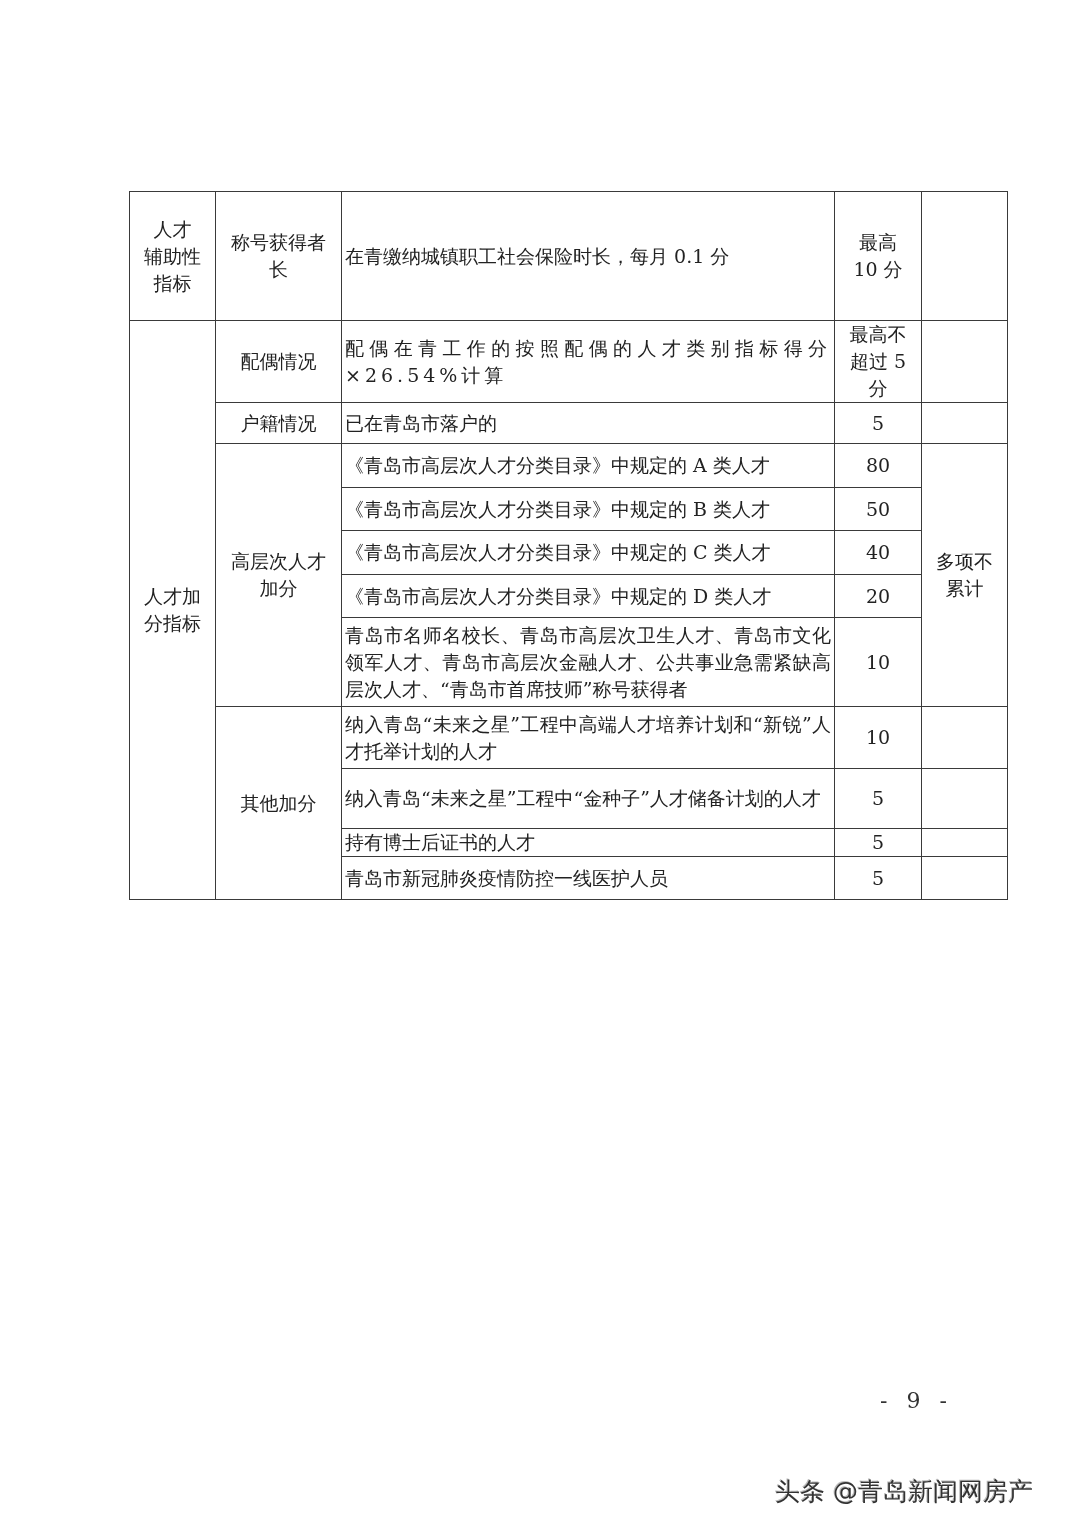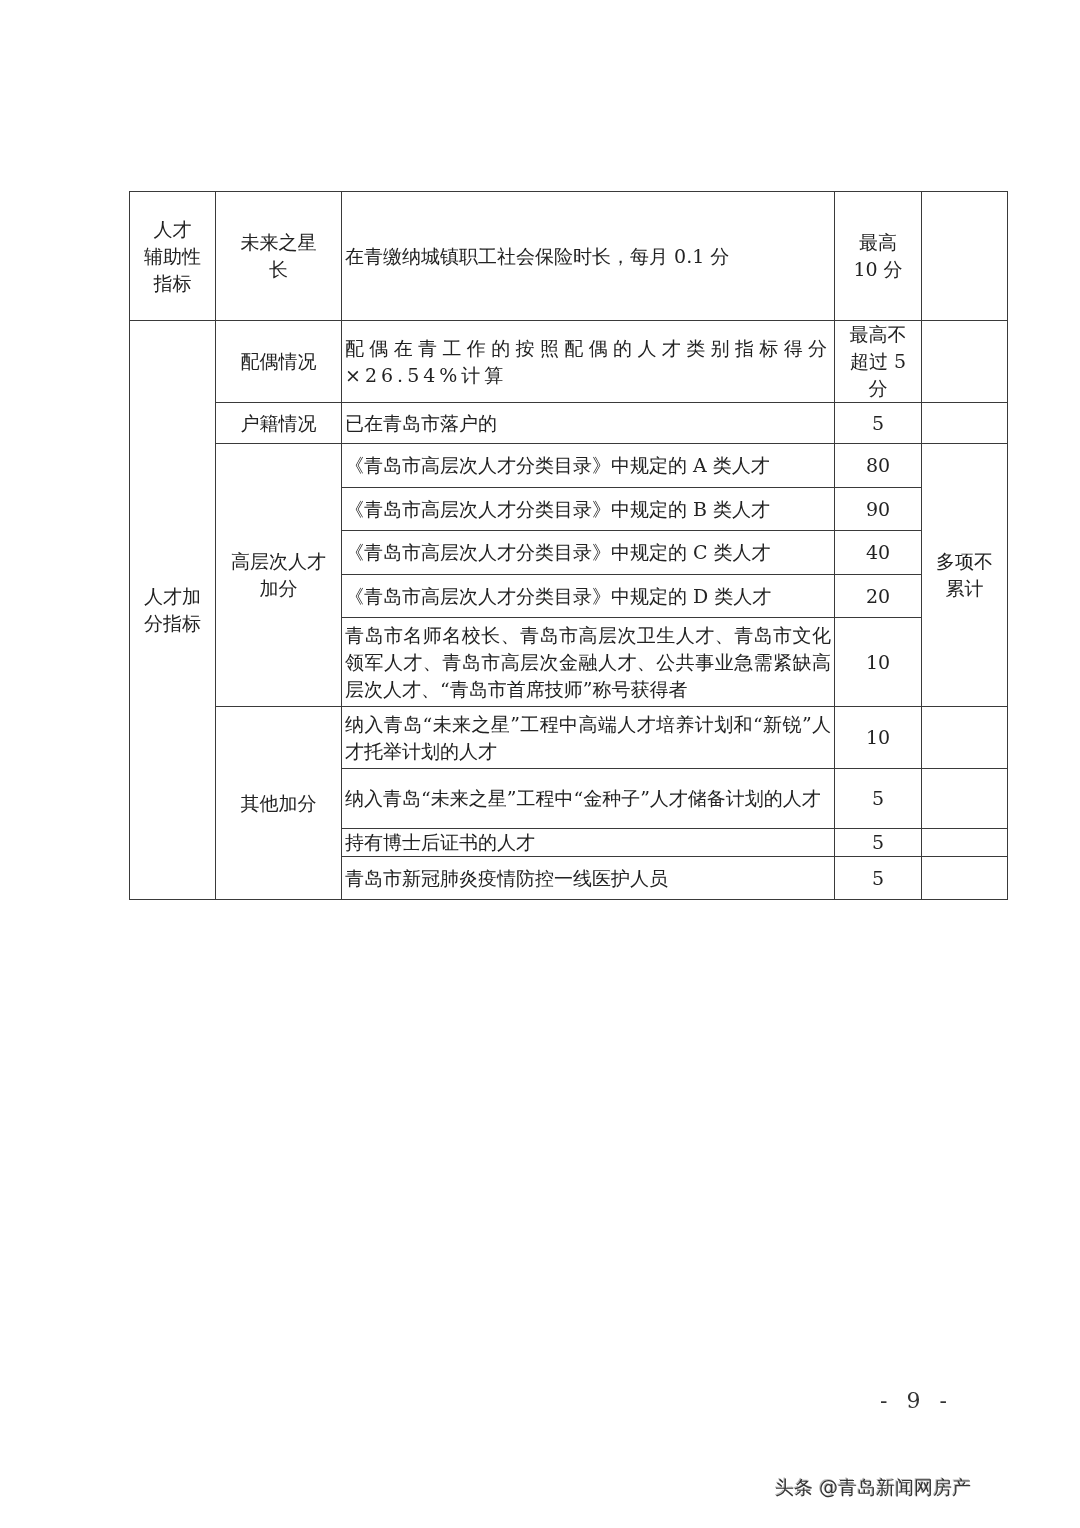--- a/index.html
+++ b/index.html
@@ -20,42 +20,42 @@
     overflow: hidden;
   }
   td.c { text-align: center; }
   td.j { text-align: justify; text-align-last: left; }
   td.sp { letter-spacing: 4px; }
   .page-num {
     position: absolute; left: 880px; top: 1388px; font-size: 22px; color: #333;
     letter-spacing: 6px;
   }
   .watermark {
-    position: absolute; left: 775px; top: 1475px; font-size: 19px; color: #333;
+    position: absolute; left: 775px; top: 1475px; font-size: 25px; color: #333;
     font-family: "DejaVu Sans", "Liberation Sans", sans-serif;
     text-shadow: 1px 1px 0 #fff, -1px -1px 0 #bbb;
   }
 </style>
 </head>
 <body>
 
 <table class="score">
   <colgroup>
     <col style="width:86px">
     <col style="width:126px">
     <col style="width:493px">
     <col style="width:87px">
     <col style="width:86px">
   </colgroup>
   <tbody>
       <tr style="height:129px">
     <td class="c" style="white-space:pre-line">人才
 辅助性
 指标</td>
-    <td class="c" style="white-space:pre-line">未来之星
+    <td class="c" style="white-space:pre-line">称号获得者
 长</td>
     <td>在青缴纳城镇职工社会保险时长，每月 0.1 分</td>
     <td class="c" style="white-space:pre-line">最高
 10 分</td>
     <td></td>
   </tr>
   <tr style="height:71px">
     <td class="c" rowspan="12" style="white-space:pre-line">人才加
 分指标</td>
     <td class="c">配偶情况</td>
@@ -73,21 +73,21 @@
   <tr style="height:44px">
     <td class="c" rowspan="5" style="white-space:pre-line">高层次人才
 加分</td>
     <td>《青岛市高层次人才分类目录》中规定的 A 类人才</td>
     <td class="c">80</td>
     <td class="c" rowspan="5" style="white-space:pre-line">多项不
 累计</td>
   </tr>
   <tr style="height:43px">
     <td>《青岛市高层次人才分类目录》中规定的 B 类人才</td>
-    <td class="c">90</td>
+    <td class="c">50</td>
   </tr>
   <tr style="height:44px">
     <td>《青岛市高层次人才分类目录》中规定的 C 类人才</td>
     <td class="c">40</td>
   </tr>
   <tr style="height:43px">
     <td>《青岛市高层次人才分类目录》中规定的 D 类人才</td>
     <td class="c">20</td>
   </tr>
   <tr style="height:89px">

